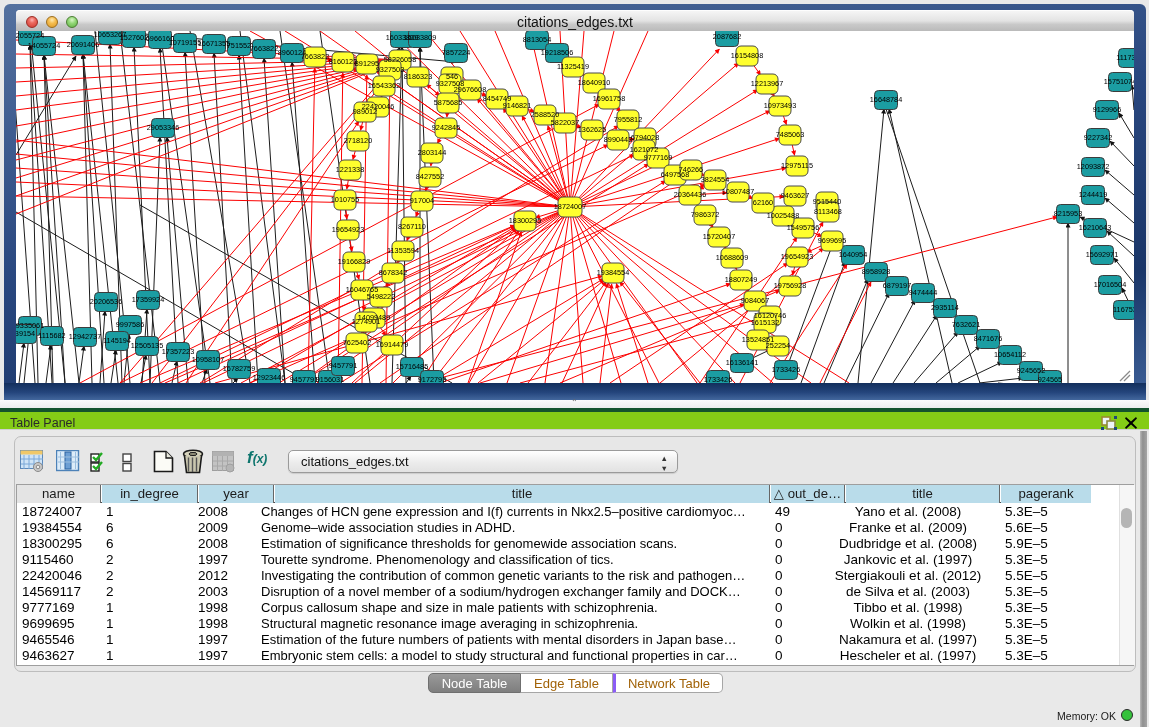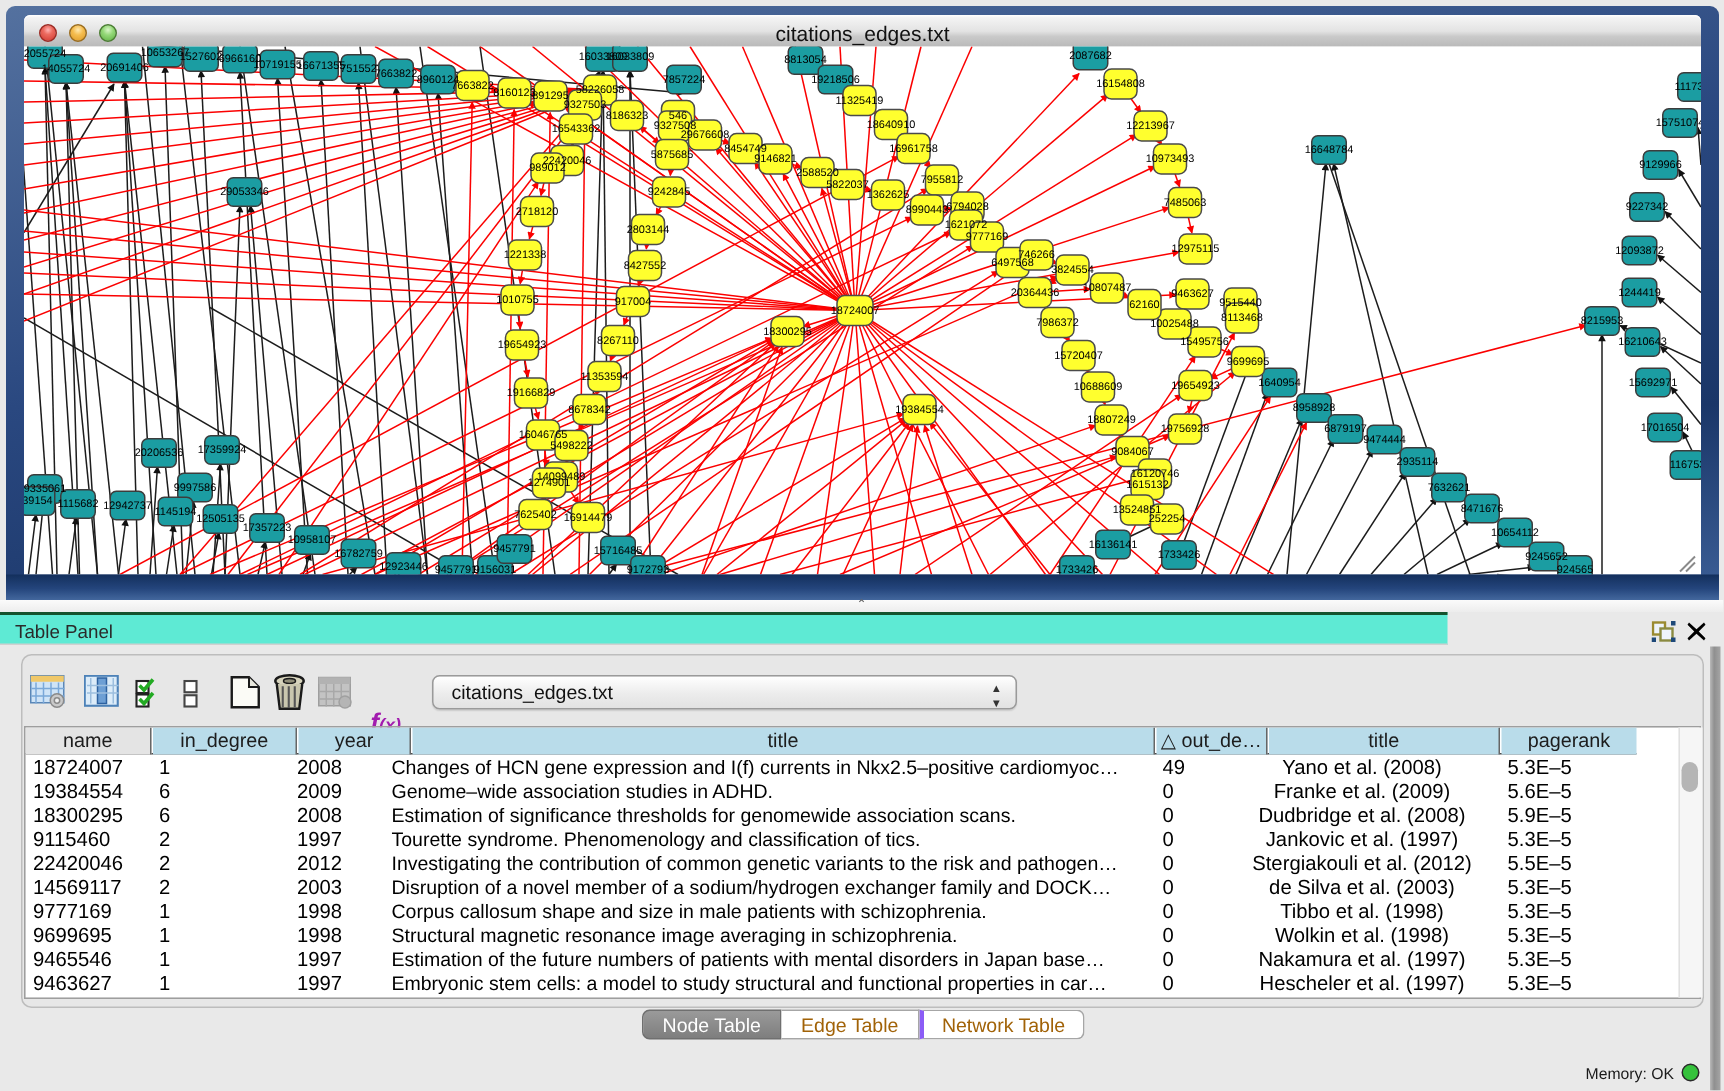--- a/index.html
+++ b/index.html
@@ -16,22 +16,22 @@
 .tl { width:12px; height:12px; border-radius:50%; top:6px; }
 #tl1 { left:10px; background:radial-gradient(circle at 50% 30%, #ffb3b3 0%, #ec6b60 35%, #d03830 100%); border:1px solid #9c2b24;}
 #tl2 { left:30px; background:radial-gradient(circle at 50% 30%, #ffe9b0 0%, #f5bd4f 40%, #dd9a28 100%); border:1px solid #9b6d1e;}
 #tl3 { left:50px; background:radial-gradient(circle at 50% 30%, #d9f5c8 0%, #94d878 40%, #5fb143 100%); border:1px solid #4b7d33;}
 #canvas { left:12px; top:27px; width:1118px; height:352px; background:#fff; }
 #botstrip { left:0; top:379px; width:1142px; height:17px; background:linear-gradient(#132f5c 0%,#24457c 55%,#43679d 100%); }
 
 #divider { left:0; top:400px; width:1149px; height:8px; background:linear-gradient(#fbfbfb,#ededed); }
 #divarrow { left:571px; top:398px; font-size:8px; color:#666; }
 
-#tph { left:0; top:408px; width:965px; height:22px; background:#5eead4;
-  border-top:2px solid #14532d; border-bottom:1px solid #d0d0d0;}
+#tph { left:0; top:408px; width:1149px; height:22px; background:#84cc16;
+  border-top:4px solid #14532d; border-bottom:1px solid #d0d0d0;}
 #tph .t { left:10px; top:4px; font-size:12.5px; color:#2a2a2a; }
 #panelbox { left:14px; top:436px; width:1122px; height:236px; background:#e7e7e7;
   border:1px solid #bdbdbd; border-radius:7px; }
 #combo { left:288px; top:450px; width:390px; height:23px; background:linear-gradient(#ffffff,#ececec 55%,#e2e2e2);
   border:1px solid #9a9a9a; border-radius:5px; font-size:13px; color:#111;
   padding:3px 0 0 12px; box-shadow:0 1px 1px rgba(0,0,0,.12); }
 #combo .arr { position:absolute; right:9px; top:3px; font-size:7.5px; color:#333; line-height:10px; text-align:center;}
 
 #tbl { left:17px; top:485px; width:1116px; height:180px; background:#fff; overflow:hidden; outline:1px solid #9e9e9e; }
 #thead { position:relative; height:18px; border-bottom:1px solid #4d4d4d; width:1074px; }
@@ -652,21 +652,21 @@
   <ellipse cx="12" cy="5" rx="4" ry="1.6" fill="#8f8d78" stroke="#1a1a1a"></ellipse>
   <path d="M3.5 7 L5.5 23.5 H18.5 L20.5 7" fill="#c9c6ae" stroke="#1a1a1a" stroke-width="1.6"></path>
   <path d="M7.5 8.5 V22.5 M11.5 8.5 V23 M15.5 8.5 V22.5" stroke="#555" stroke-width="1.4"></path>
 </svg>
 <svg class="icon" style="left:212px;top:451px" width="24" height="22" viewBox="0 0 24 22">
   <rect x="0.5" y="0.5" width="21" height="19" fill="#c3c3c3" stroke="#9e9e9e"></rect>
   <rect x="0.5" y="0.5" width="21" height="4.5" fill="#b2b2b2"></rect>
   <path d="M5.5 5 V20 M10.5 5 V20 M15.5 5 V20 M1 10 H21 M1 15 H21" stroke="#a8a8a8"></path>
   <circle cx="18" cy="17" r="4" fill="#b5b5b5" stroke="#a0a0a0"></circle>
 </svg>
-<div class="icon" style="left:247px;top:472px;font-size:17px;font-style:italic;color:#a21caf;font-weight:bold;">f<span style="font-size:12px">(x)</span></div>
+<div class="icon" style="left:247px;top:448px;font-size:17px;font-style:italic;color:#0f766e;font-weight:bold;">f<span style="font-size:12px">(x)</span></div>
 <div id="combo" class="abs">citations_edges.txt<span class="arr">▲<br>▼</span></div>
 <div id="tbl" class="abs">
   <div id="thead">
     <div class="th gray" style="left:0;width:84px;">name</div>
     <div class="th" style="left:85px;width:96px;">in_degree</div>
     <div class="th" style="left:182px;width:75px;">year</div>
     <div class="th" style="left:258px;width:495px;">title</div>
     <div class="th" style="left:754px;width:74px;">△ out_de…</div>
     <div class="th" style="left:829px;width:154px;">title</div>
     <div class="th" style="left:984px;width:90px;border-right:none;">pagerank</div>

